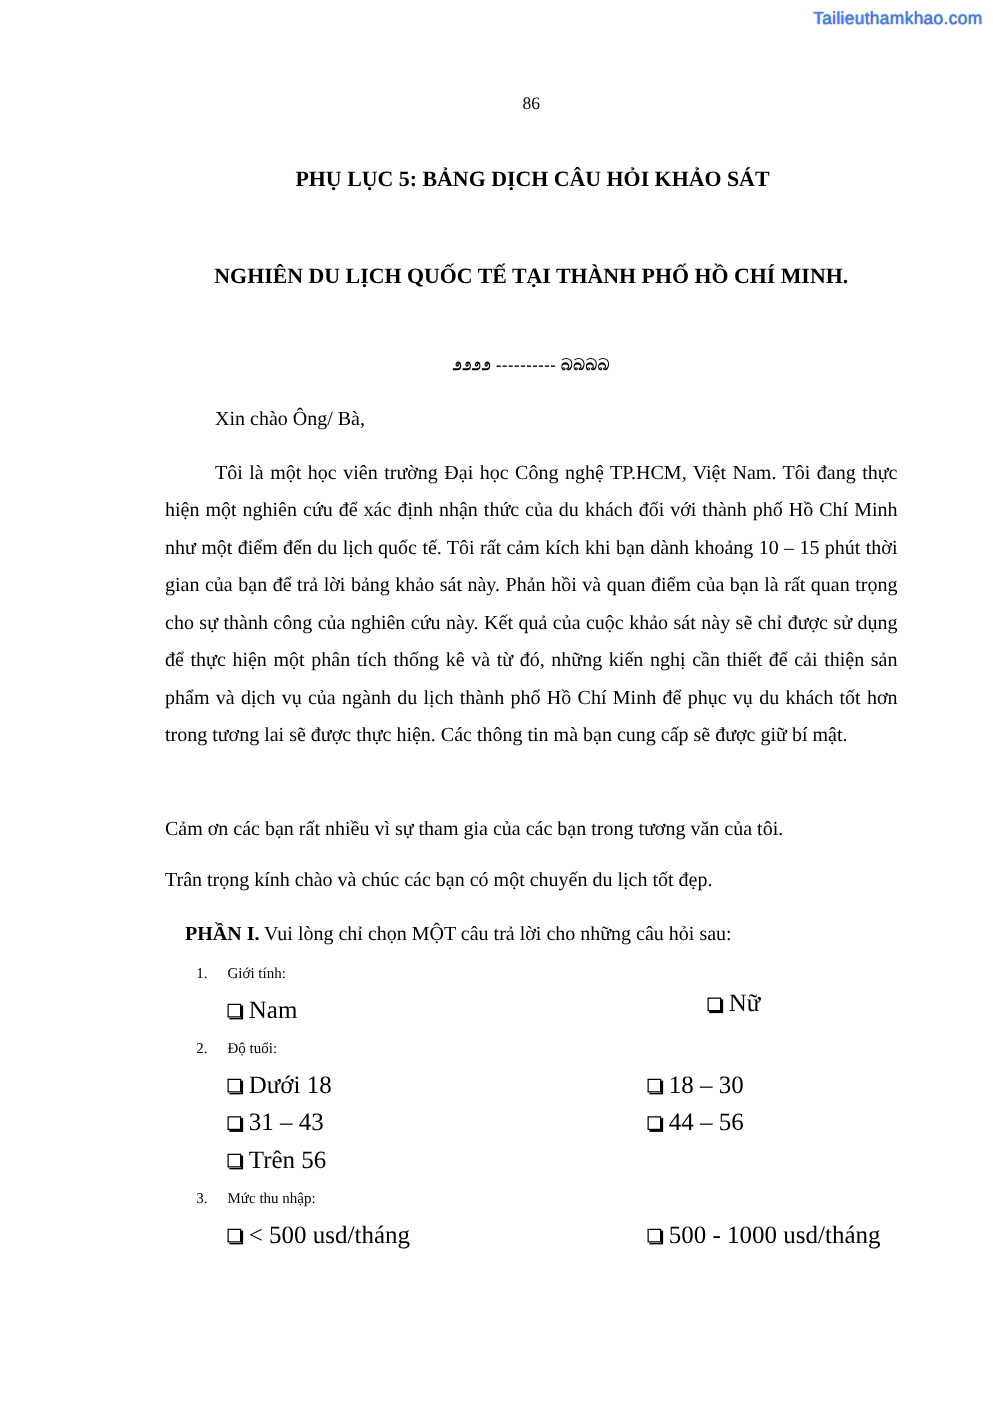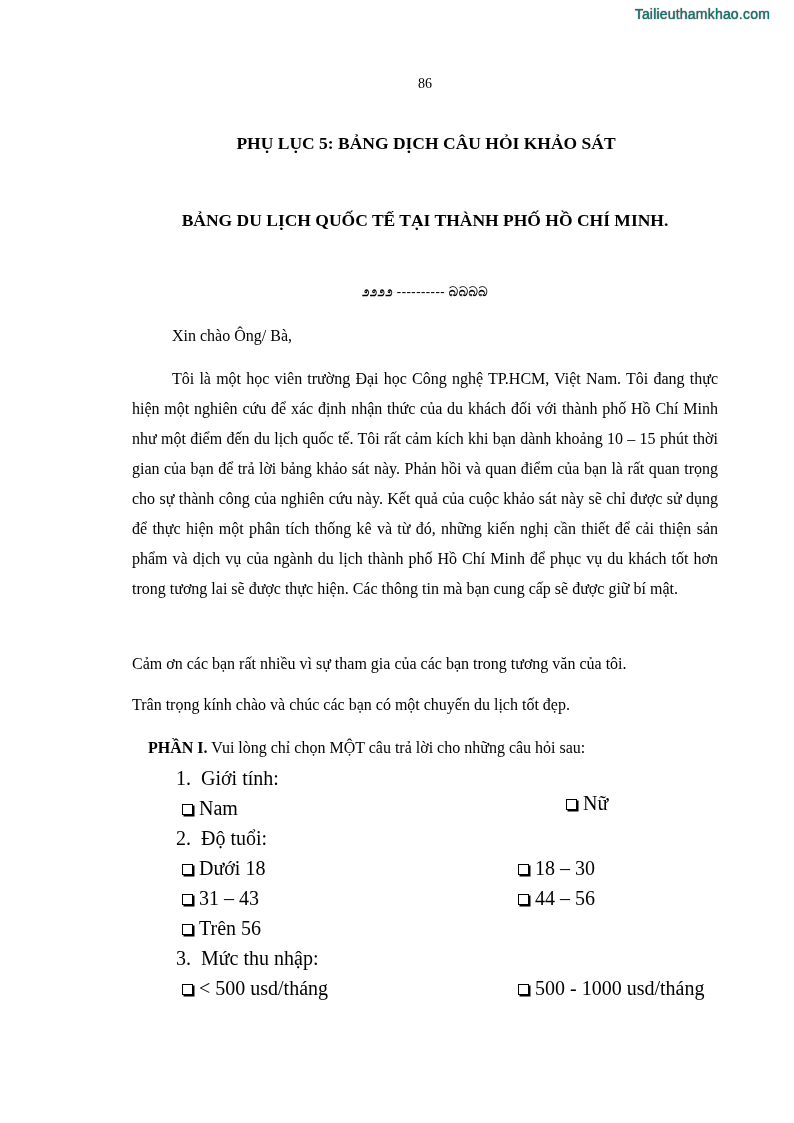--- a/index.html
+++ b/index.html
@@ -1,50 +1,50 @@
 <!DOCTYPE html>
 <html><head>
 <meta charset="utf-8">
 <style>
   html, body { margin: 0; padding: 0; background: #ffffff; }
   body { width: 794px; height: 1123px; position: relative; overflow: hidden;
          font-family: "Liberation Serif", "DejaVu Serif", serif; color: #000; }
-  .watermark { position: absolute; top: 6px; right: 24px; font-family: "Liberation Sans", sans-serif;
-               font-size: 14px; color: #0f766e; letter-spacing: 0.2px;
+  .watermark { position: absolute; top: 6px; right: 8px; font-family: "Liberation Sans", sans-serif;
+               font-size: 14px; color: #3b82f6; letter-spacing: 0.2px;
                text-shadow: 0 0 1px #777, 0 0 1px #777; }
   .page-number { position: absolute; top: 76px; left: 0; width: 850px; text-align: center; font-size: 14px; }
   .appendix-title { position: absolute; top: 133px; left: 0; width: 852px; text-align: center;
                     font-size: 17.5px; font-weight: bold; }
   .study-title { position: absolute; top: 206px; left: 132px; width: 586px; text-align: center;
                  font-size: 17.5px; font-weight: bold; line-height: 29px; }
   .ornament { position: absolute; top: 284px; left: 0; width: 850px; text-align: center;
               font-size: 13px; font-weight: bold; letter-spacing: 0.5px; }
   .para { position: absolute; left: 132px; width: 586px; font-size: 16px; line-height: 30px; }
   .justify { text-align: justify; text-indent: 40px; }
   .greeting { top: 321px; left: 172px; }
   .intro { top: 364px; }
   .thanks { top: 649px; }
   .regards { top: 690px; }
   .part1 { top: 733px; }
   .part1 b { font-weight: bold; margin-left: 16px; }
-  .q { position: absolute; font-size: 20px; line-height: 30px; margin-left: 19px; }
+  .q { position: absolute; font-size: 12px; line-height: 30px; }
   .q-num { display: inline-block; width: 25px; }
   .opt { position: absolute; font-size: 20px; line-height: 30px; white-space: nowrap; }
   .box { display: inline-block; width: 9px; height: 9px; border: 1.3px solid #000;
          box-shadow: 1.5px 1.5px 0 #000; margin-right: 6px; vertical-align: 0px; }
 </style>
 </head>
 <body>
 
 <div class="watermark">Tailieuthamkhao.com</div>
 <div class="page-number">86</div>
 <div class="appendix-title">PHỤ LỤC 5: BẢNG DỊCH CÂU HỎI KHẢO SÁT</div>
 
 <div class="study-title">
-  <div>BẢNG DU LỊCH QUỐC TẾ TẠI THÀNH PHỐ HỒ CHÍ MINH.</div>
+  <div>NGHIÊN DU LỊCH QUỐC TẾ TẠI THÀNH PHỐ HỒ CHÍ MINH.</div>
 </div>
 
 <div class="ornament">
   <span>೨೨೨೨</span>
   <span> ---------- </span>
   <span>බබබබ</span>
 </div>
 
 <div class="para greeting">Xin chào Ông/ Bà,</div>
 <div class="para justify intro">Tôi là một học viên trường Đại học Công nghệ TP.HCM, Việt Nam. Tôi đang thực hiện một nghiên cứu để xác định nhận thức của du khách đối với thành phố Hồ Chí Minh như một điểm đến du lịch quốc tế. Tôi rất cảm kích khi bạn dành khoảng 10 – 15 phút thời gian của bạn để trả lời bảng khảo sát này. Phản hồi và quan điểm của bạn là rất quan trọng cho sự thành công của nghiên cứu này. Kết quả của cuộc khảo sát này sẽ chỉ được sử dụng để thực hiện một phân tích thống kê và từ đó, những kiến nghị cần thiết để cải thiện sản phẩm và dịch vụ của ngành du lịch thành phố Hồ Chí Minh để phục vụ du khách tốt hơn trong tương lai sẽ được thực hiện. Các thông tin mà bạn cung cấp sẽ được giữ bí mật.</div>

